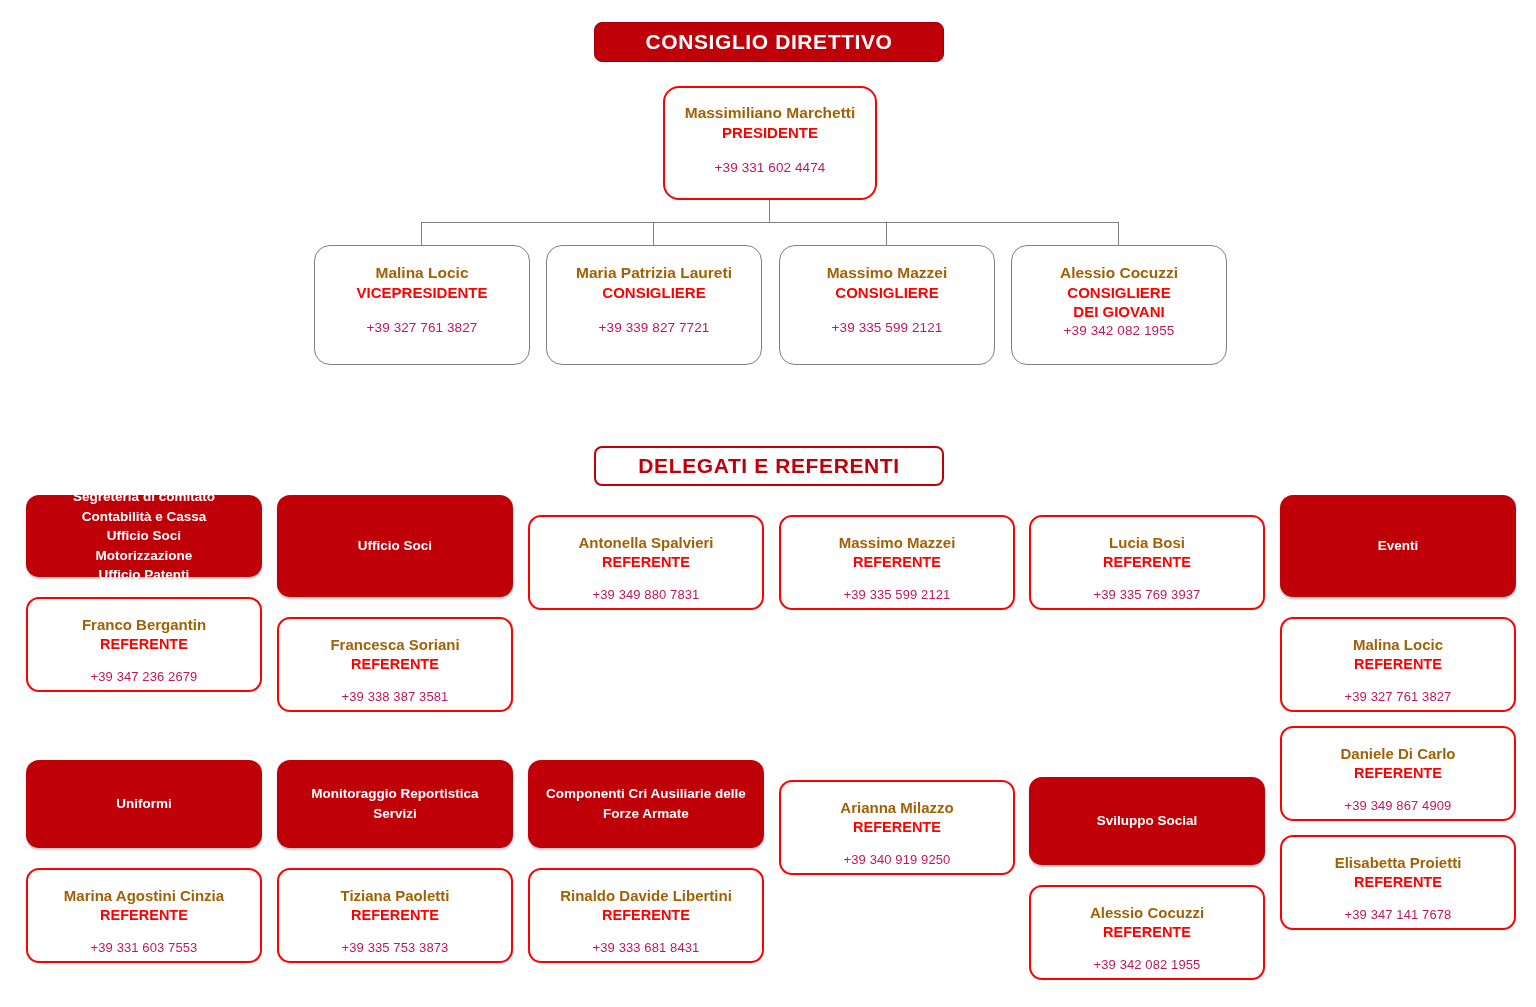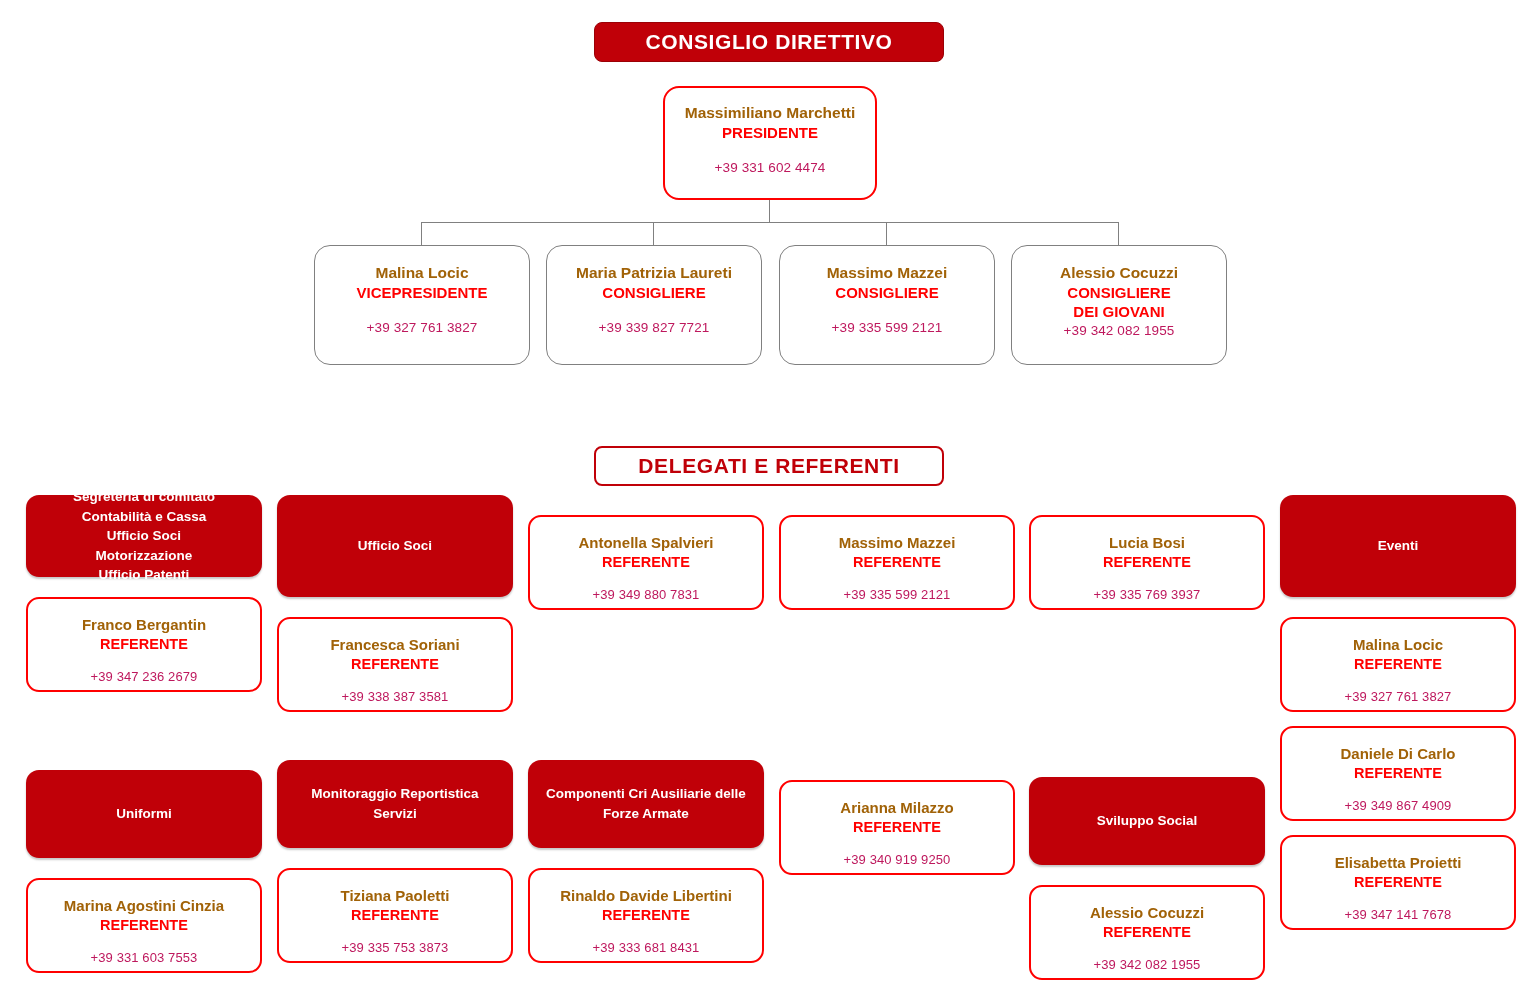--- a/index.html
+++ b/index.html
@@ -172,21 +172,21 @@
       <div class="dept-box" style="height: 82px;">
         <div>Segreteria di comitato<br>Contabilità e Cassa<br>Ufficio Soci<br>Motorizzazione<br>Ufficio Patenti</div>
       </div>
       <div class="gap-20"></div>
       <div class="ref-card">
         <div class="person-name">Franco Bergantin</div>
         <div class="person-role">REFERENTE</div>
         <div class="person-phone">+39 347 236 2679</div>
       </div>
     </div>
-    <div class="col" style="left: 26px; top: 760px; margin-top: 10px;">
+    <div class="col" style="left: 26px; top: 760px;">
       <div class="dept-box" style="height: 88px;">
         <div>Uniformi</div>
       </div>
       <div class="gap-20"></div>
       <div class="ref-card">
         <div class="person-name">Marina Agostini Cinzia</div>
         <div class="person-role">REFERENTE</div>
         <div class="person-phone">+39 331 603 7553</div>
       </div>
     </div>

